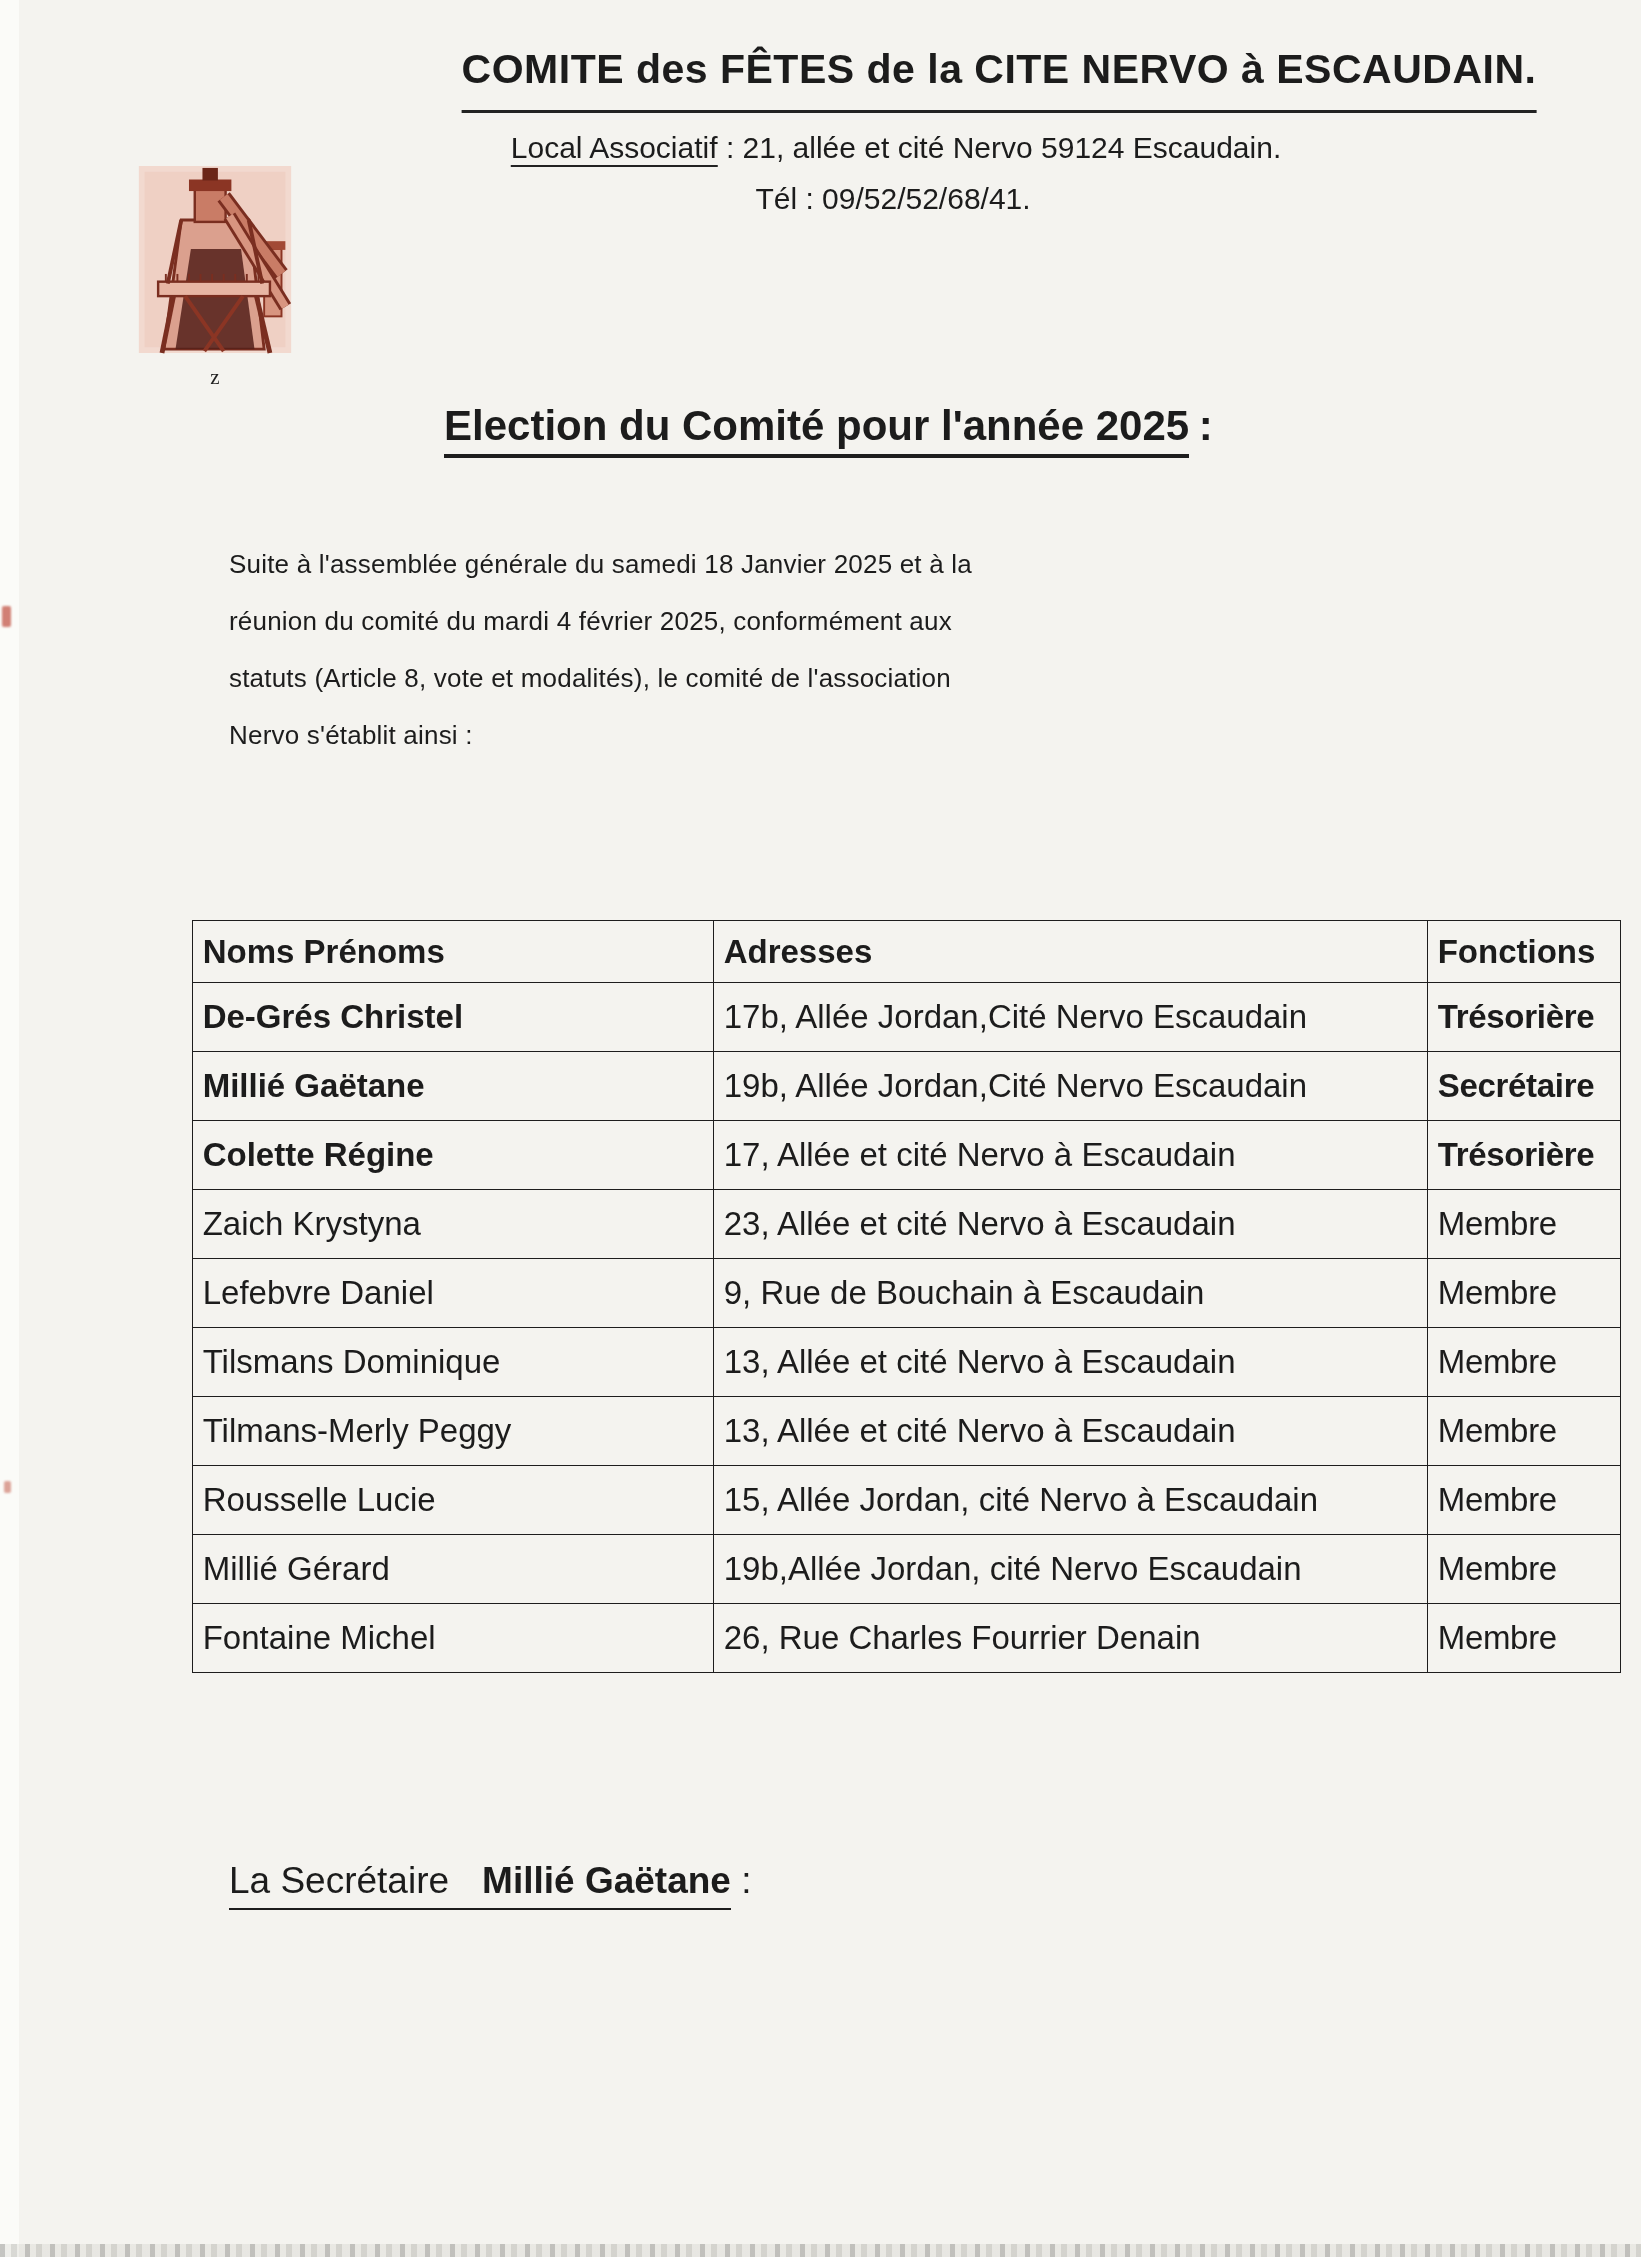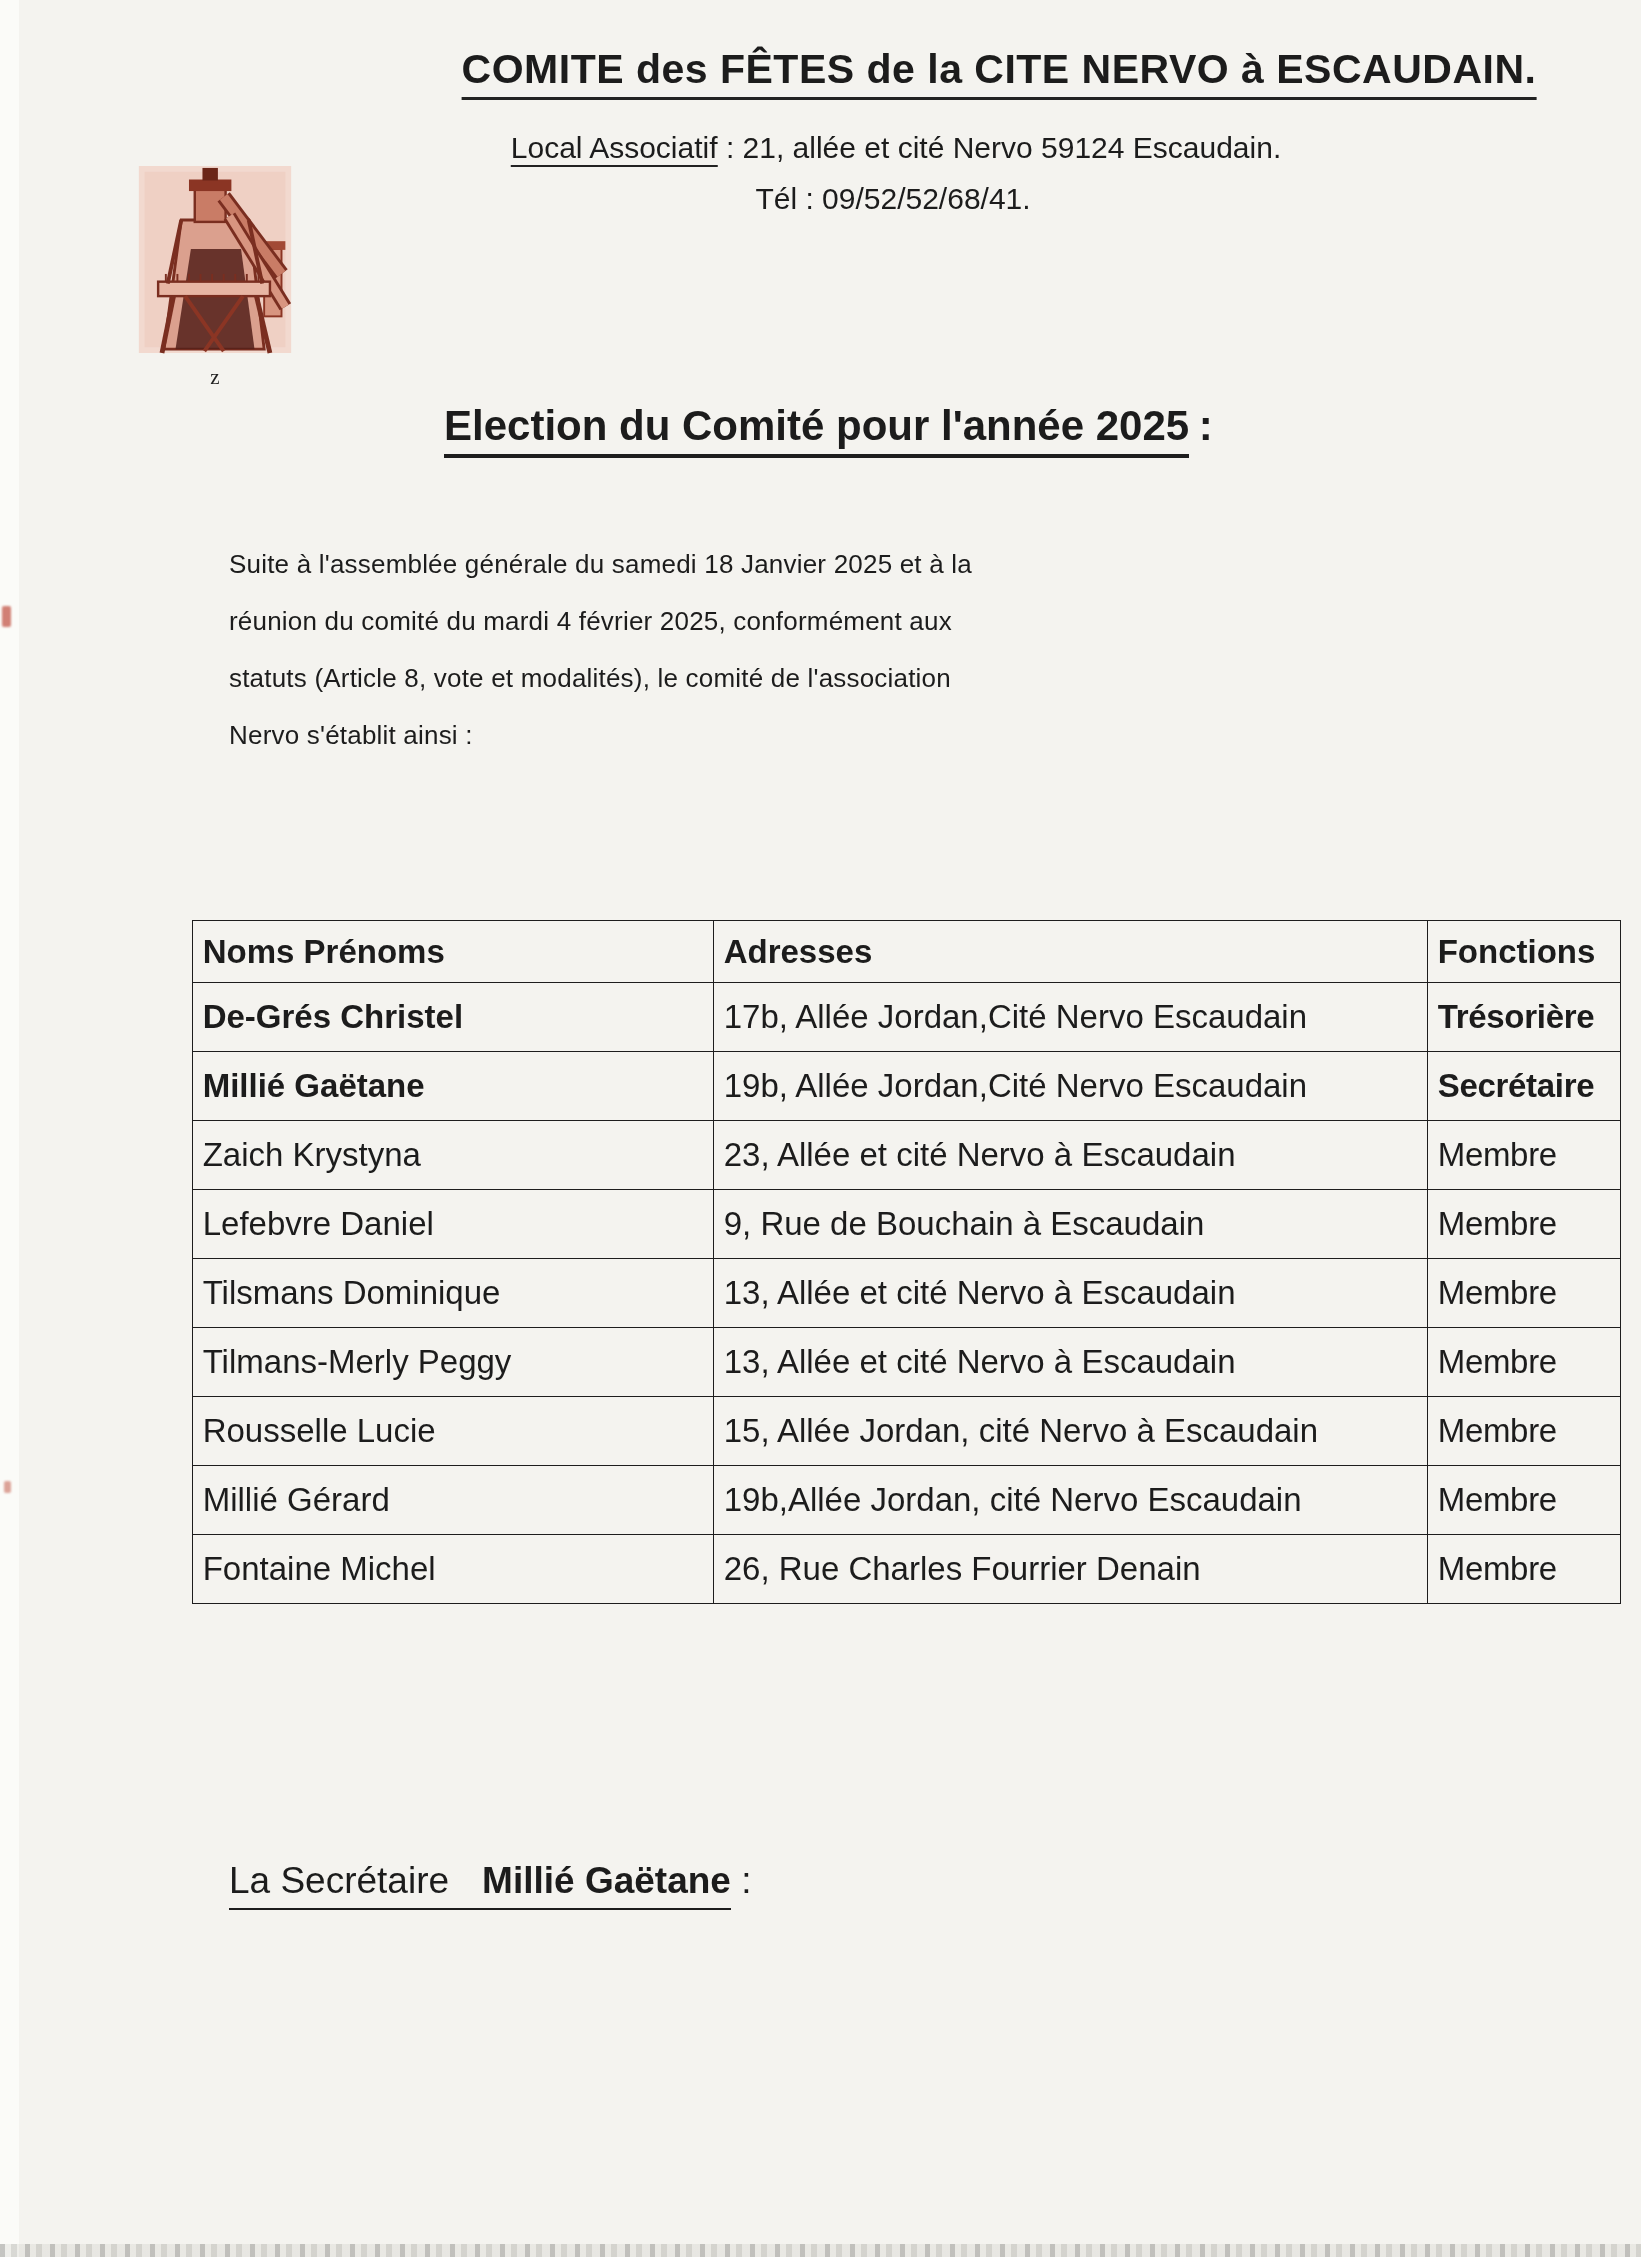--- a/index.html
+++ b/index.html
@@ -29,21 +29,21 @@
       rgba(150,150,143,.34) 10.6px 17.4px,
       rgba(190,190,183,.22) 17.4px 25px);
     filter: blur(0.6px);
   }
 
   
   .doc-title {
     position: absolute; top: 46px; left: 999px; transform: translateX(-50%);
     white-space: nowrap;
     font-size: 41px; font-weight: bold; letter-spacing: 0.5px;
-    border-bottom: 3.9px solid #222; padding-bottom: 4px;
+    border-bottom: 3.9px solid #222; padding-bottom: 17px;
   }
   .addr-line {
     position: absolute; top: 131px; left: 896px; transform: translateX(-50%);
     white-space: nowrap; font-size: 30px;
   }
   .addr-line .u { border-bottom: 2.9px solid #222; padding-bottom: 1px; }
   .phone-line {
     position: absolute; top: 182px; left: 893px; transform: translateX(-50%);
     white-space: nowrap; font-size: 30px;
   }
@@ -171,20 +171,25 @@
     <tr class="officer">
       <td class="name">De-Grés Christel</td>
       <td class="addr">17b, Allée Jordan,Cité Nervo Escaudain</td>
       <td class="fonc">Trésorière</td>
     </tr>
     <tr class="officer">
       <td class="name">Millié Gaëtane</td>
       <td class="addr">19b, Allée Jordan,Cité Nervo Escaudain</td>
       <td class="fonc">Secrétaire</td>
     </tr>
+    <tr class="officer">
+      <td class="name">Colette Régine</td>
+      <td class="addr">17, Allée et cité Nervo à Escaudain</td>
+      <td class="fonc">Trésorière</td>
+    </tr>
     <tr>
       <td class="name">Zaich Krystyna</td>
       <td class="addr">23, Allée et cité Nervo à Escaudain</td>
       <td class="fonc">Membre</td>
     </tr>
     <tr>
       <td class="name">Lefebvre Daniel</td>
       <td class="addr">9, Rue de Bouchain à Escaudain</td>
       <td class="fonc">Membre</td>
     </tr>

